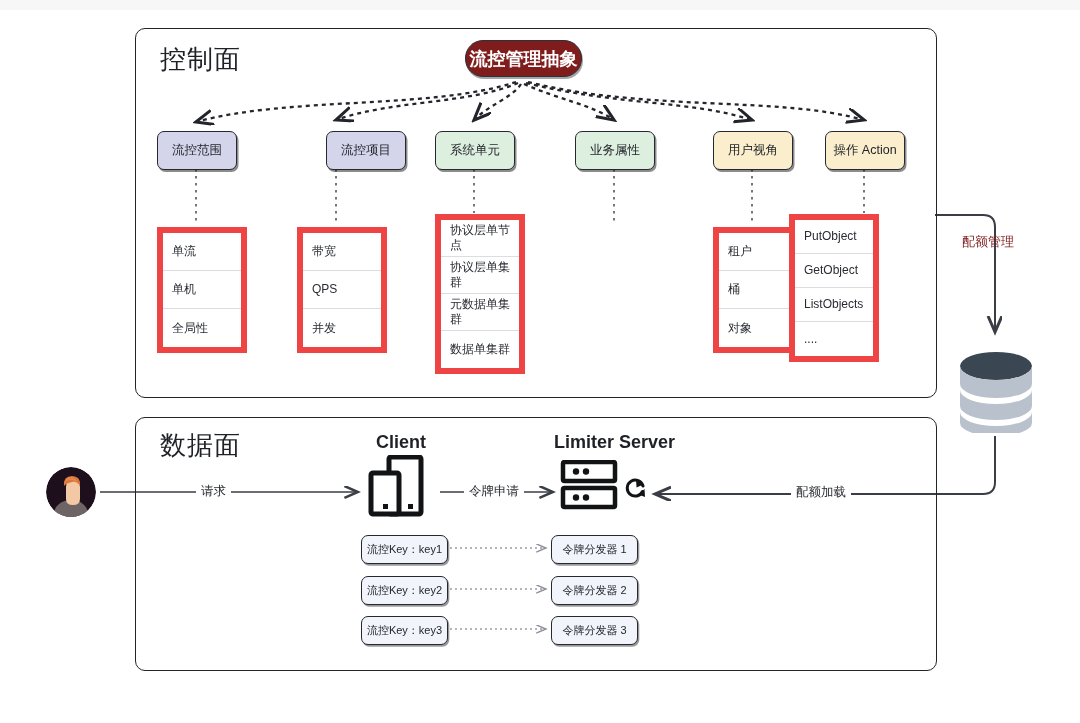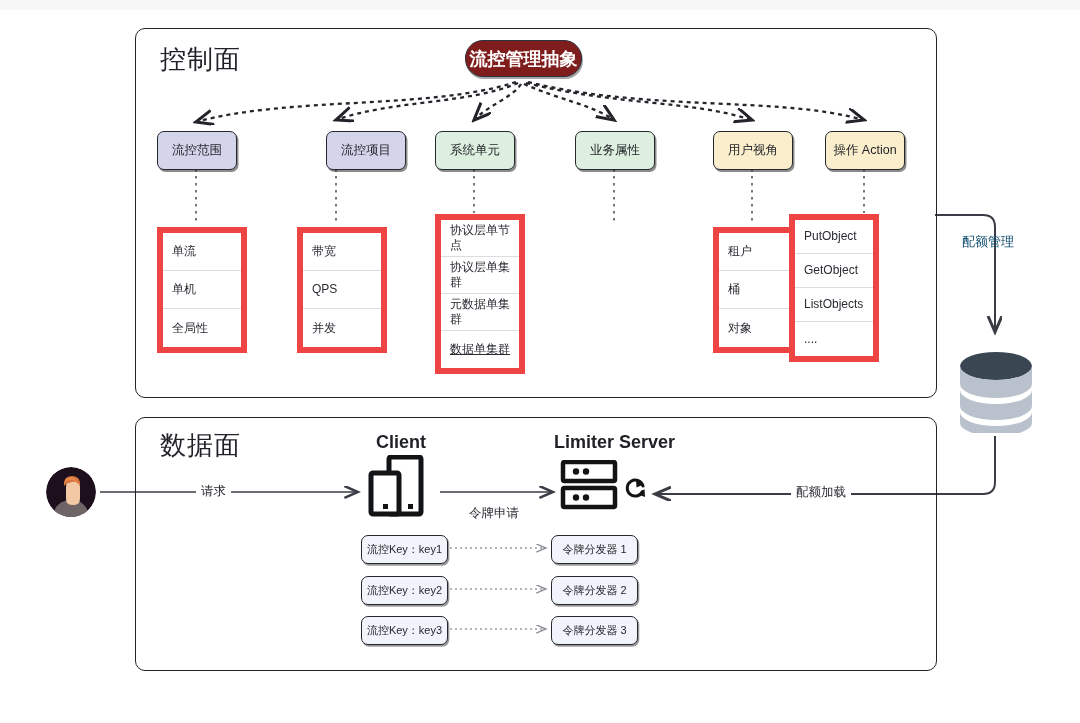--- a/index.html
+++ b/index.html
@@ -47,21 +47,21 @@
   .dispbox{position:absolute;width:85px;height:27px;background:#f2f4fb;border:1.6px solid #25282f;
     border-radius:7px;display:flex;align-items:center;justify-content:center;
     font-size:11px;color:#1f2127;box-shadow:1.3px 1.8px 0 rgba(0,0,0,.4);}
 
   .icon-client{position:absolute;left:365px;top:455px;width:68px;height:62px;}
   .icon-server{position:absolute;left:560px;top:460px;width:58px;height:50px;}
   .icon-refresh{position:absolute;left:625px;top:478px;width:22px;height:22px;}
   .icon-db{position:absolute;left:958px;top:350px;width:76px;height:83px;}
   .avatar{position:absolute;left:46px;top:467px;width:50px;height:50px;border-radius:50%;overflow:hidden;}
 
-  #quota-manage-label{position:absolute;left:962px;top:233px;font-size:13px;color:#0c4a6e;}
+  #quota-manage-label{position:absolute;left:962px;top:233px;font-size:13px;color:#7f1d1d;}
 </style>
 </head>
 <body>
 
 <div class="topband"></div>
 
 <div class="canvas">
 
   <svg class="layer" viewBox="0 0 1080 723">
     <defs>
@@ -133,21 +133,21 @@
   <div class="lst" id="list-1" style="left:297px;top:227px;width:78px;">
     <div class="row" style="height:38px;">带宽</div>
     <div class="row" style="height:38px;">QPS</div>
     <div class="row" style="height:38px;">并发</div>
   </div>
 
   <div class="lst" id="list-2" style="left:435px;top:214px;width:78px;">
     <div class="row" style="height:37px;">协议层单节点</div>
     <div class="row" style="height:37px;">协议层单集群</div>
     <div class="row" style="height:37px;">元数据单集群</div>
-    <div class="row" style="height:37px;text-decoration:underline;">数据单集群</div>
+    <div class="row" style="height:37px;">数据单集群</div>
   </div>
 
 
   <div class="lst" id="list-4" style="left:713px;top:227px;width:78px;">
     <div class="row" style="height:38px;">租户</div>
     <div class="row" style="height:38px;">桶</div>
     <div class="row" style="height:38px;">对象</div>
   </div>
 
   <div class="lst" id="list-5" style="left:789px;top:214px;width:78px;">
@@ -165,21 +165,21 @@
       <path d="M2,16 L2,34 A36,14 0 0 0 74,34 L74,16 A36,14 0 0 1 2,16 Z" fill="#b9c2cc"></path>
       <path d="M2,40 L2,56 A36,14 0 0 0 74,56 L74,40 A36,14 0 0 1 2,40 Z" fill="#b9c2cc"></path>
       <path d="M2,62 L2,73 A36,13 0 0 0 74,73 L74,62 A36,14 0 0 1 2,62 Z" fill="#b9c2cc"></path>
     </svg>
   </div>
 
   <div class="client-label" id="client-label">Client</div>
   <div class="limiter-label" id="limiter-label">Limiter Server</div>
 
   <div class="edge-label" style="left:196px;top:483px;">请求</div>
-  <div class="edge-label" style="left:464px;top:505px;">令牌申请</div>
+  <div class="edge-label" style="left:464px;top:483px;">令牌申请</div>
   <div class="edge-label" style="left:791px;top:484px;">配额加载</div>
 
   <div class="avatar">
     <svg viewBox="0 0 50 50" width="50" height="50">
       <circle cx="25" cy="25" r="25" fill="#1d0f1c"></circle>
       <ellipse cx="25" cy="47" rx="17" ry="14" fill="#6e6466"></ellipse>
       <path d="M16,40 q9,-6 18,0 l0,10 l-18,0 Z" fill="#6e6466"></path>
       <path d="M20,20 q0,-9 7,-9 q7,0 7,9 l0,12 q0,6 -7,6 q-7,0 -7,-6 Z" fill="#f2c9a4"></path>
       <path d="M18,19 q-1,-10 8,-10 q9,0 8,10 q-3,-5 -8,-4 q-6,1 -8,4 Z" fill="#d9763e"></path>
       <path d="M18,17 q2,-4 7,-4 q5,0 7,4 q-2,-7 -7,-7 q-5,0 -7,7 Z" fill="#e8874a"></path>

